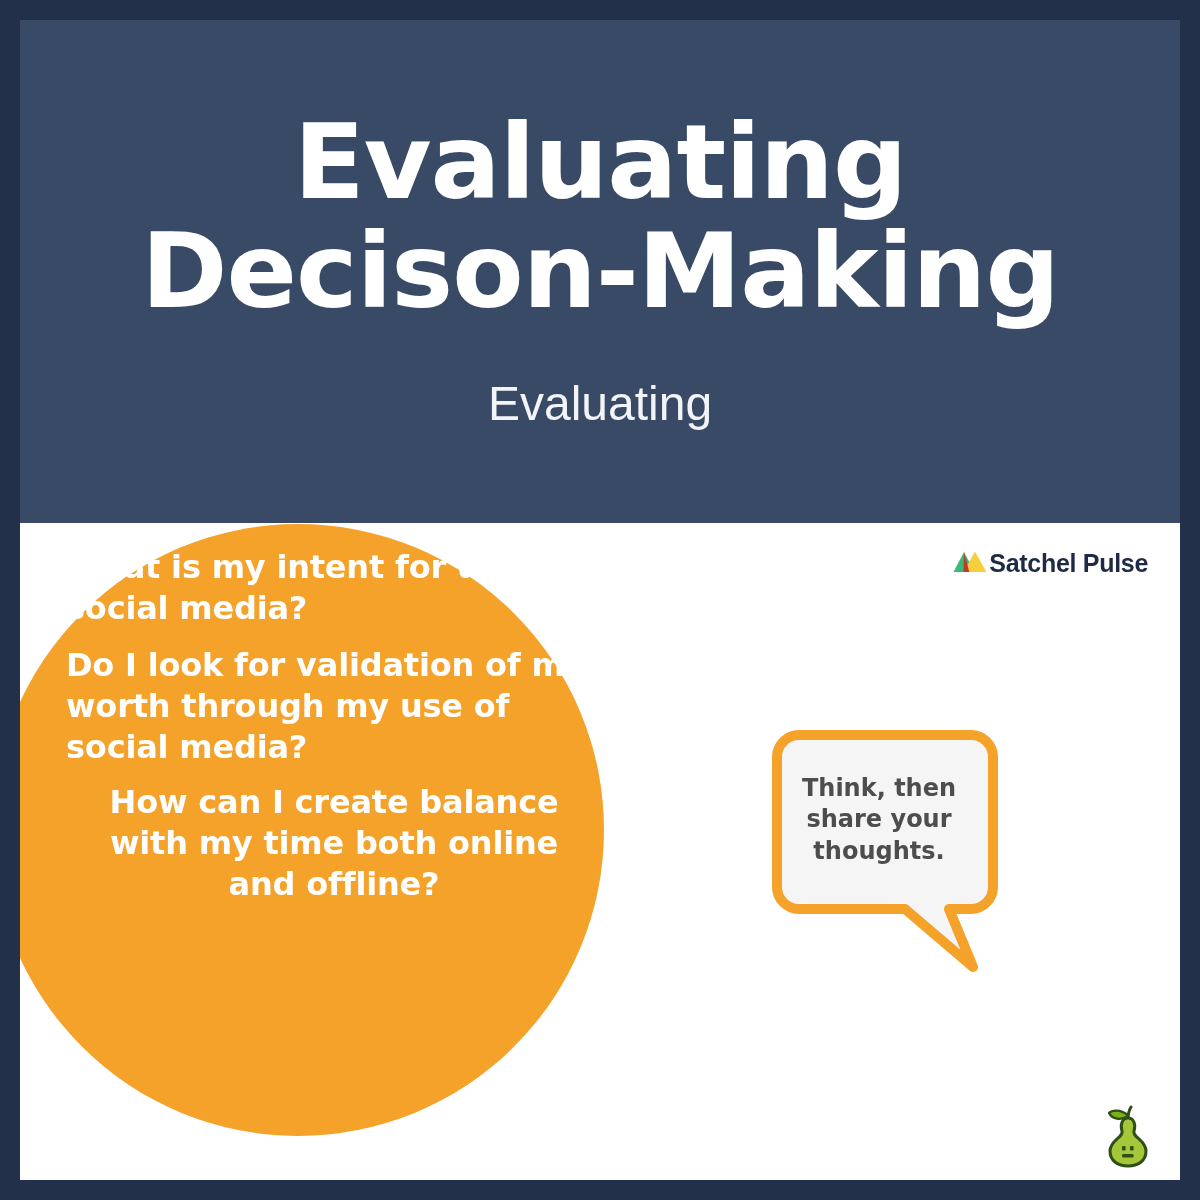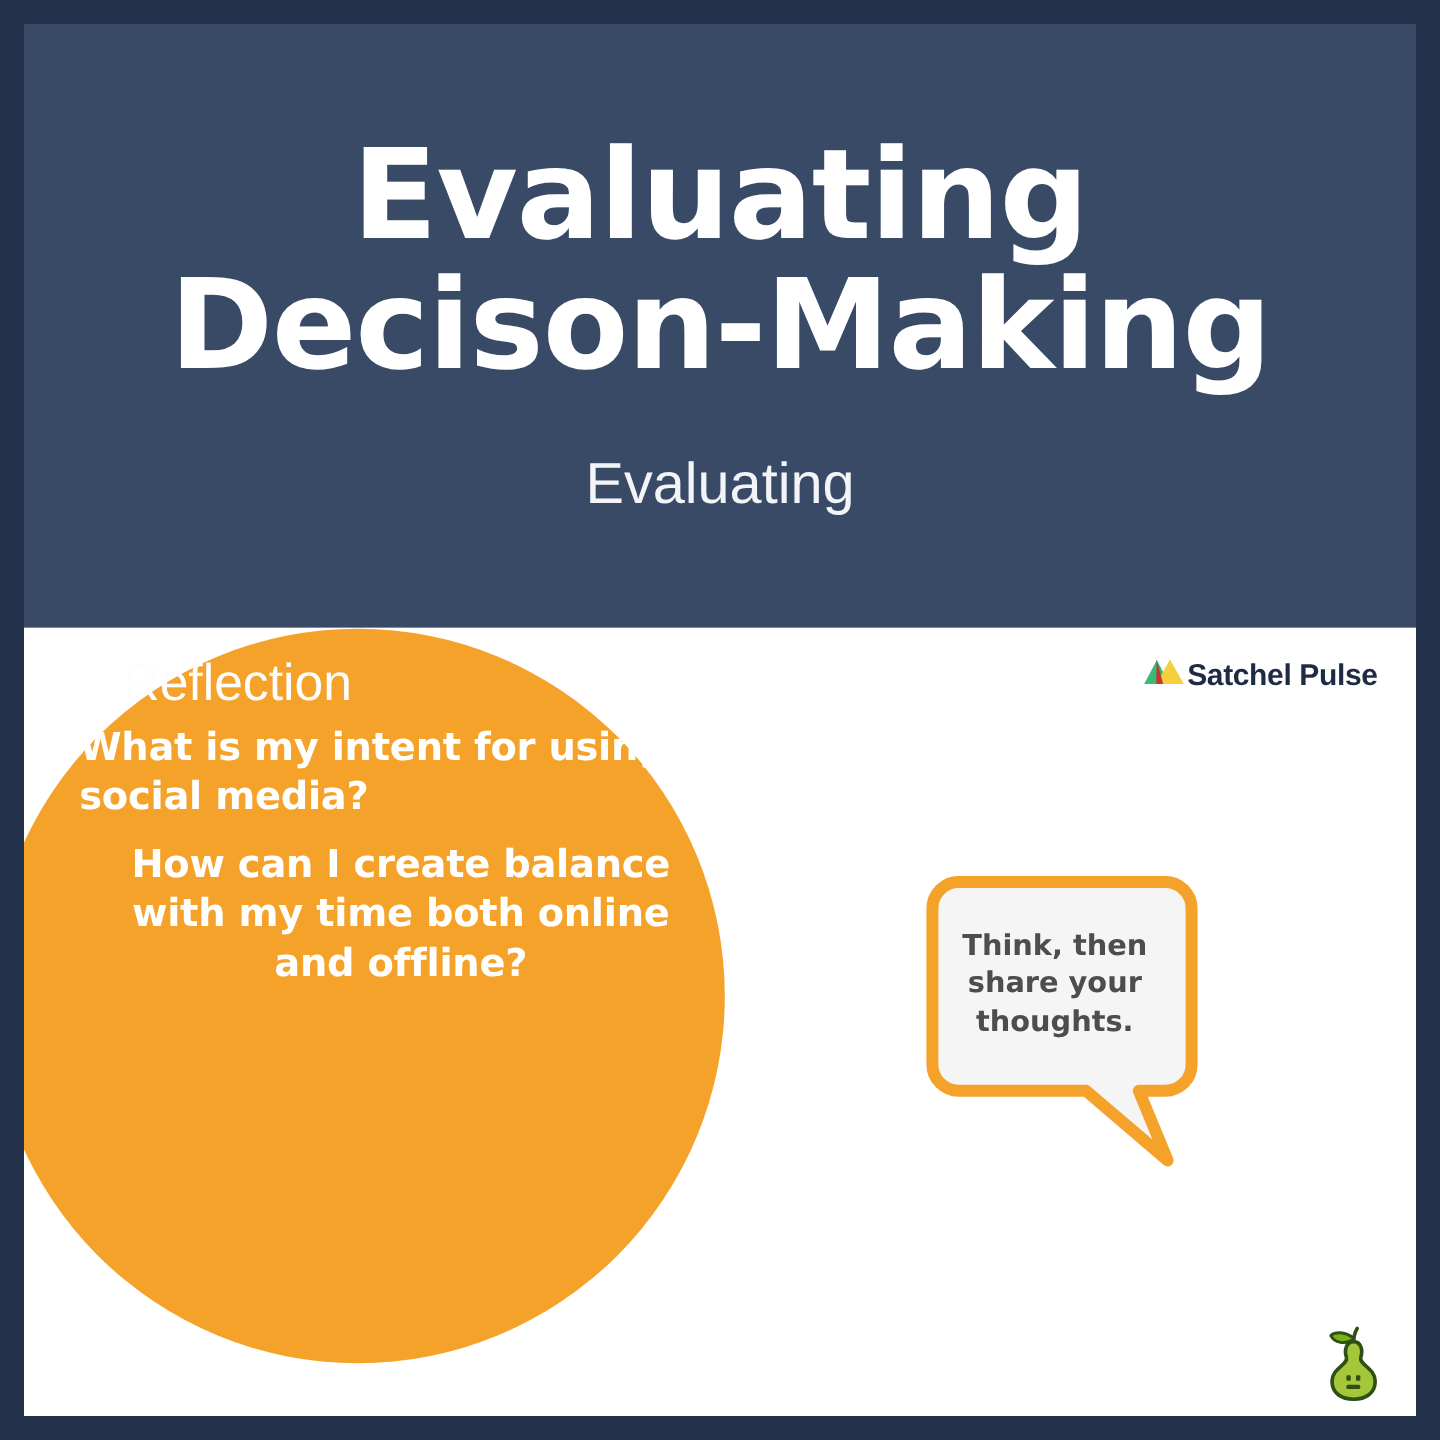--- a/index.html
+++ b/index.html
@@ -121,20 +121,21 @@
     padding: 0 4px 0 8px;
     margin-bottom: 0;
   }
 
   
   .brand-logo {
     position: absolute;
     right: 32px;
     top: 26px;
     display: flex;
+    align-items: center;
     gap: 2px;
   }
   .brand-mark { display: block; }
   .brand-name {
     font-size: 25px;
     font-weight: bold;
     color: #1f2a44;
     font-family: "Liberation Sans", sans-serif;
     letter-spacing: -0.3px;
   }
@@ -178,23 +179,23 @@
   <div class="header">
     <h1 class="slide-title">Evaluating Decison-Making</h1>
     <h2 class="slide-subtitle">Evaluating</h2>
   </div>
 
   <div class="body-panel">
 
     <div class="reflection-circle"></div>
 
     <div class="reflection-content">
-      <div class="reflection-heading">Reflection</div>
 
       <p class="question q1">What is my intent for using social media?</p>
+      <p class="question q3">Do I look for validation of my worth through my use of social media?</p>
       <p class="question q4">How can I create balance with my time both online and offline?</p>
     </div>
 
     <div class="brand-logo">
       <span class="brand-mark">
         <svg width="34" height="22" viewBox="0 0 34 22" xmlns="http://www.w3.org/2000/svg">
           <polygon points="11,1 21.5,21 0.5,21" fill="#3cb878"></polygon>
           <polygon points="22,0.5 33.5,21 10.5,21" fill="#f7cf3e"></polygon>
           <polygon points="11,1 16.3,21 10.5,21" fill="#c0392b"></polygon>
         </svg>

